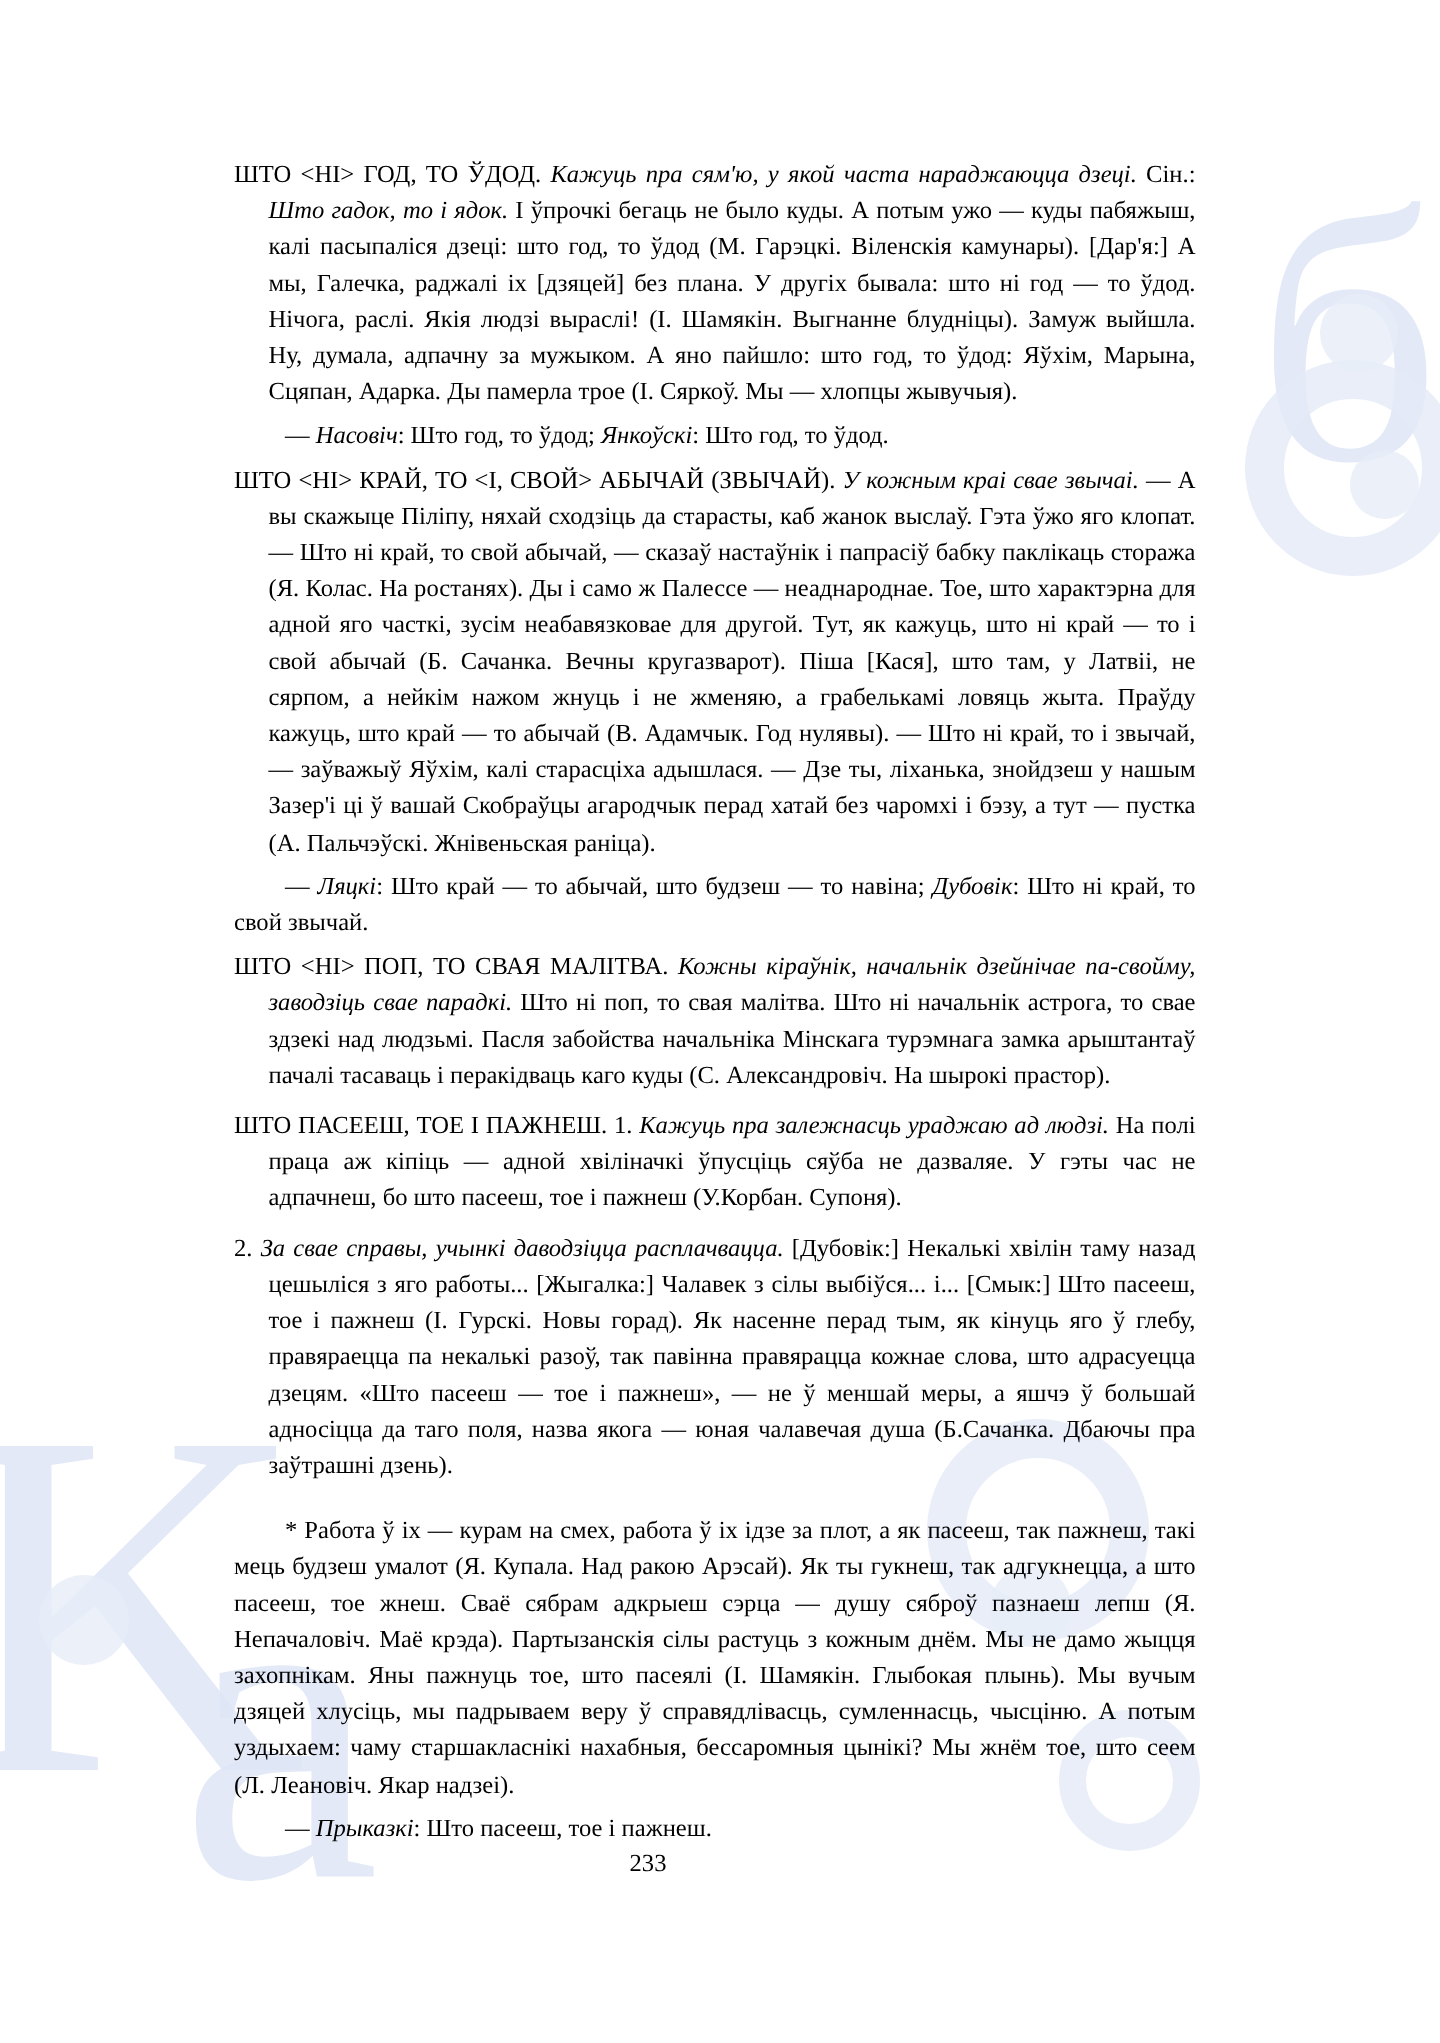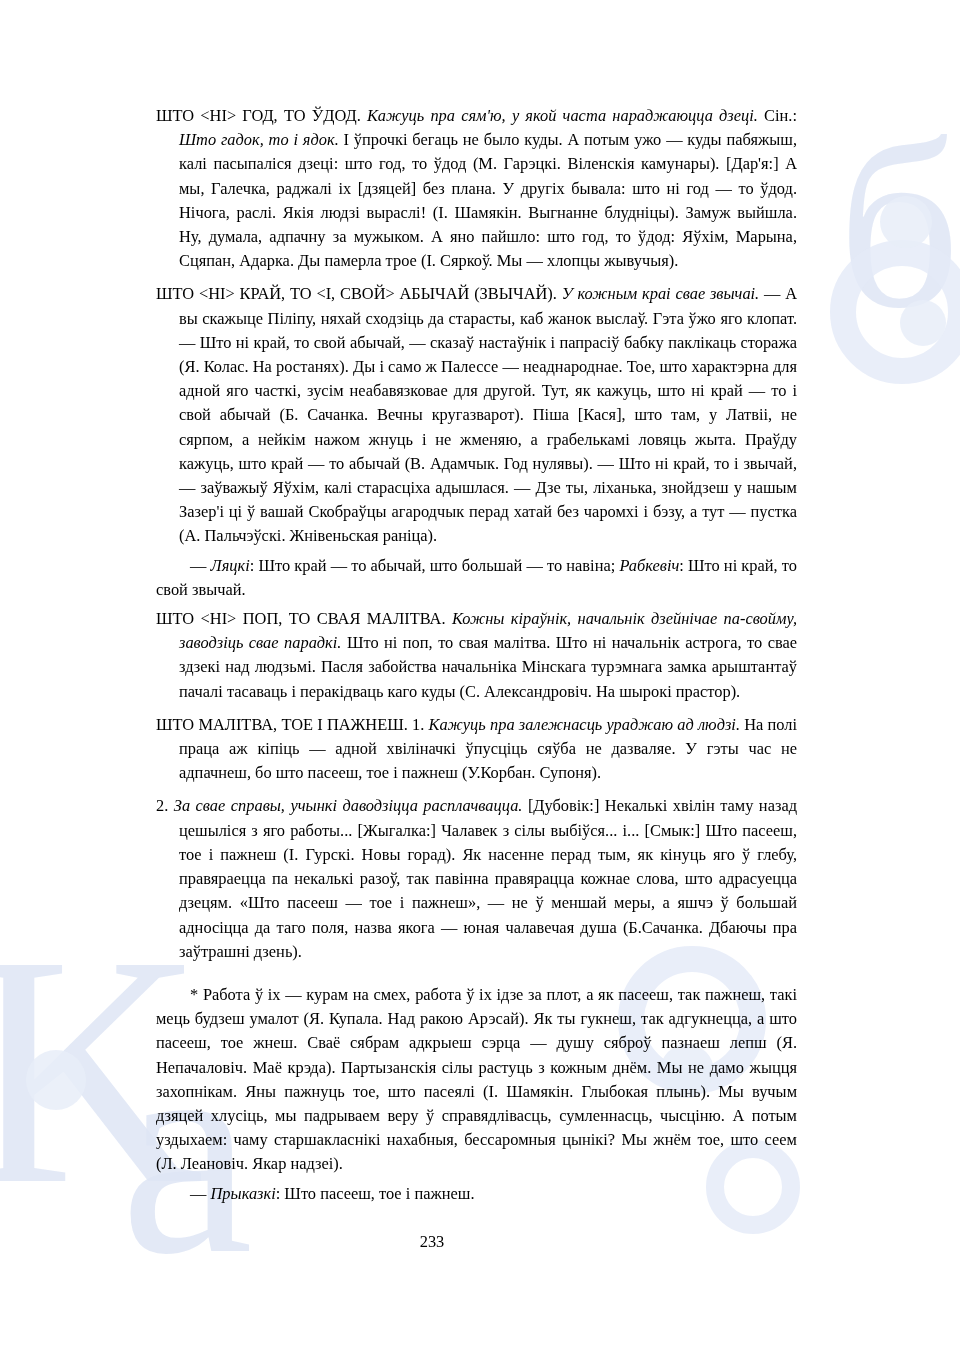--- a/index.html
+++ b/index.html
@@ -149,34 +149,37 @@
   <div class="wm-blob wm-b1"></div>
   <div class="wm-blob wm-b2"></div>
   <div class="wm-blob wm-b3"></div>
   <div class="wm-blob wm-b4"></div>
 
   <div class="textblock">
 
     <p class="entry">
       <span class="hw">ШТО &lt;НІ&gt; ГОД, ТО ЎДОД.</span><span class="gloss"> Кажуць пра сям'ю, у якой часта нараджаюцца дзеці.</span><span> Сін.: </span><span class="gloss">Што гадок, то і ядок.</span><span> І ўпрочкі бегаць не было куды. А потым ужо — куды пабяжыш, калі пасыпаліся дзеці: што год, то ўдод (М. Гарэцкі. Віленскія камунары). [Дар'я:] А мы, Галечка, раджалі іх [дзяцей] без плана. У другіх бывала: што ні год — то ўдод. Нічога, раслі. Якія людзі выраслі! (І. Шамякін. Выгнанне блудніцы). Замуж выйшла. Ну, думала, адпачну за мужыком. А яно пайшло: што год, то ўдод: Яўхім, Марына, Сцяпан, Адарка. Ды памерла трое (І. Сяркоў. Мы — хлопцы жывучыя).</span>
     </p>
+    <p class="src">
+      <span>— </span><span class="ref">Насовіч</span><span>: Што год, то ўдод; </span><span class="ref">Янкоўскі</span><span>: Што год, то ўдод.</span>
+    </p>
 
     <p class="entry">
       <span class="hw">ШТО &lt;НІ&gt; КРАЙ, ТО &lt;І, СВОЙ&gt; АБЫЧАЙ (ЗВЫЧАЙ).</span><span class="gloss"> У кожным краі свае звычаі.</span><span> — А вы скажыце Піліпу, няхай сходзіць да старасты, каб жанок выслаў. Гэта ўжо яго клопат. — Што ні край, то свой абычай, — сказаў настаўнік і папрасіў бабку паклікаць стоража (Я. Колас. На ростанях). Ды і само ж Палессе — неаднароднае. Тое, што характэрна для адной яго часткі, зусім неабавязковае для другой. Тут, як кажуць, што ні край — то і свой абычай (Б. Сачанка. Вечны кругазварот). Піша [Кася], што там, у Латвіі, не сярпом, а нейкім нажом жнуць і не жменяю, а грабелькамі ловяць жыта. Праўду кажуць, што край — то абычай (В. Адамчык. Год нулявы). — Што ні край, то і звычай, — заўважыў Яўхім, калі старасціха адышлася. — Дзе ты, ліханька, знойдзеш у нашым Зазер'і ці ў вашай Скобраўцы агародчык перад хатай без чаромхі і бэзу, а тут — пустка (А. Пальчэўскі. Жнівеньская раніца).</span>
     </p>
     <p class="src">
-      <span>— </span><span class="ref">Ляцкі</span><span>: Што край — то абычай, што большай — то навіна; </span><span class="ref">Рабкевіч</span><span>: Што ні край, то свой звычай.</span>
+      <span>— </span><span class="ref">Ляцкі</span><span>: Што край — то абычай, што будзеш — то навіна; </span><span class="ref">Дубовік</span><span>: Што ні край, то свой звычай.</span>
     </p>
 
     <p class="entry">
       <span class="hw">ШТО &lt;НІ&gt; ПОП, ТО СВАЯ МАЛІТВА.</span><span class="gloss"> Кожны кіраўнік, начальнік дзейнічае па-свойму, заводзіць свае парадкі.</span><span> Што ні поп, то свая малітва. Што ні начальнік астрога, то свае здзекі над людзьмі. Пасля забойства начальніка Мінскага турэмнага замка арыштантаў пачалі тасаваць і перакідваць каго куды (С. Александровіч. На шырокі прастор).</span>
     </p>
 
     <p class="entry">
-      <span class="hw">ШТО МАЛІТВА, ТОЕ І ПАЖНЕШ.</span><span> 1.</span><span class="gloss"> Кажуць пра залежнасць ураджаю ад людзі.</span><span> На полі праца аж кіпіць — адной хвіліначкі ўпусціць сяўба не дазваляе. У гэты час не адпачнеш, бо што пасееш, тое і пажнеш (У.Корбан. Супоня).</span>
+      <span class="hw">ШТО ПАСЕЕШ, ТОЕ І ПАЖНЕШ.</span><span> 1.</span><span class="gloss"> Кажуць пра залежнасць ураджаю ад людзі.</span><span> На полі праца аж кіпіць — адной хвіліначкі ўпусціць сяўба не дазваляе. У гэты час не адпачнеш, бо што пасееш, тое і пажнеш (У.Корбан. Супоня).</span>
     </p>
     <p class="para">
       <span>2.</span><span class="gloss"> За свае справы, учынкі даводзіцца расплачвацца.</span><span> [Дубовік:] Некалькі хвілін таму назад цешыліся з яго работы... [Жыгалка:] Чалавек з сілы выбіўся... і... [Смык:] Што пасееш, тое і пажнеш (І. Гурскі. Новы горад). Як насенне перад тым, як кінуць яго ў глебу, правяраецца па некалькі разоў, так павінна правярацца кожнае слова, што адрасуецца дзецям. «Што пасееш — тое і пажнеш», — не ў меншай меры, а яшчэ ў большай адносіцца да таго поля, назва якога — юная чалавечая душа (Б.Сачанка. Дбаючы пра заўтрашні дзень).</span>
     </p>
     <p class="flush">* Работа ў іх — курам на смех, работа ў іх ідзе за плот, а як пасееш, так пажнеш, такі мець будзеш умалот (Я. Купала. Над ракою Арэсай). Як ты гукнеш, так адгукнецца, а што пасееш, тое жнеш. Сваё сябрам адкрыеш сэрца — душу сяброў пазнаеш лепш (Я. Непачаловіч. Маё крэда). Партызанскія сілы растуць з кожным днём. Мы не дамо жыцця захопнікам. Яны пажнуць тое, што пасеялі (І. Шамякін. Глыбокая плынь). Мы вучым дзяцей хлусіць, мы падрываем веру ў справядлівасць, сумленнасць, чысціню. А потым уздыхаем: чаму старшакласнікі нахабныя, бессаромныя цынікі? Мы жнём тое, што сеем (Л. Леановіч. Якар надзеі).</p>
     <p class="src">
       <span>— </span><span class="ref">Прыказкі</span><span>: Што пасееш, тое і пажнеш.</span>
     </p>
 
   </div>

